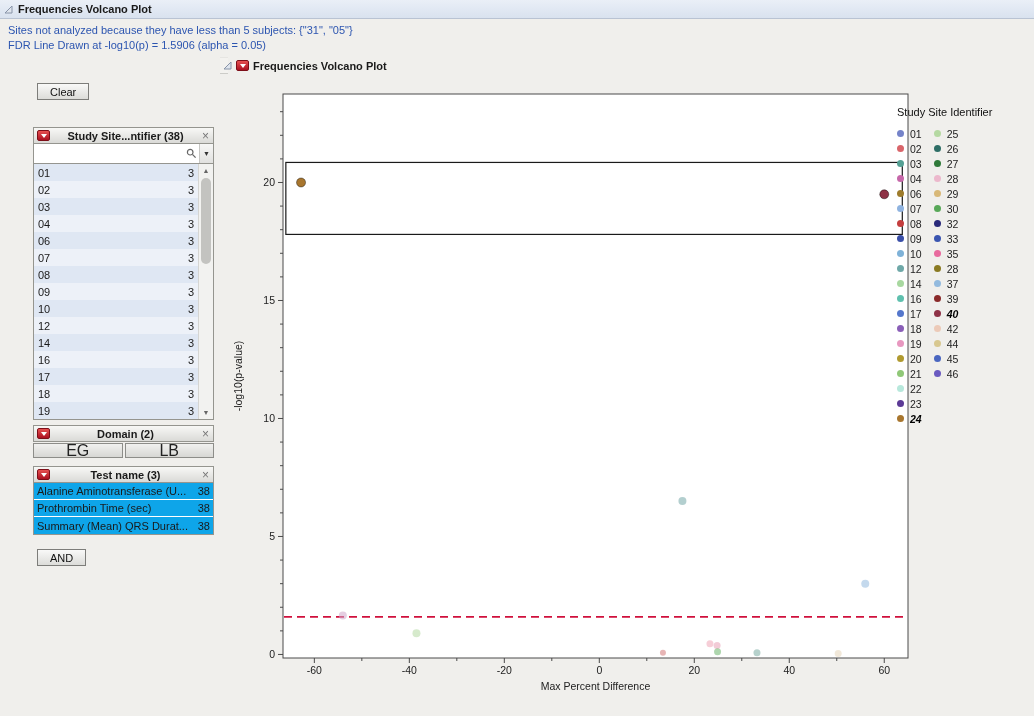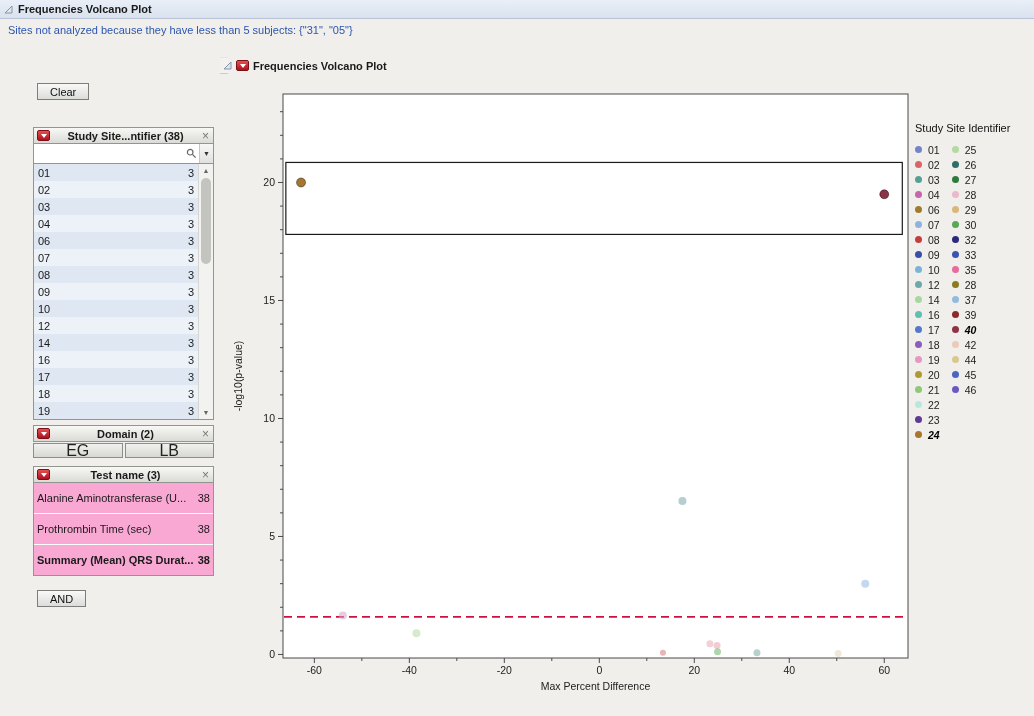--- a/index.html
+++ b/index.html
@@ -94,28 +94,28 @@
   .sb-btn { height:13px; font-size:7px; color:#666; display:flex; align-items:center; justify-content:center; cursor:pointer; }
   .sb-track { flex:1; position:relative; }
   .sb-thumb { position:absolute; top:1px; left:2px; right:2px; height:86px; background:#c3c3c0; border-radius:5px; cursor:pointer; }
   .domain-btns { display:flex; gap:2px; margin-top:1px; width:181px; }
   .dbtn {
     flex:1; height:15px; font-size:16px; color:#222;
     background:linear-gradient(#f1f1ef,#d7d7d4); border:1px solid #8d8d89;
     display:flex; align-items:center; justify-content:center; cursor:pointer;
   }
   .test-rows { border:1px solid #95958f; border-top:none; background:#fff; }
-  .t-row { height:17px; display:flex; align-items:center; background:#f9a8d4; border-bottom:1px solid #fff; padding:15px 3px; cursor:default; }
-  .t-row:last-child { border-bottom:none;font-weight:bold; }
+  .t-row { height:17px; display:flex; align-items:center; background:#0ea5e9; border-bottom:1px solid #fff; padding:8px 3px; cursor:default; }
+  .t-row:last-child { border-bottom:none; }
   .t-lbl { flex:1; white-space:nowrap; overflow:hidden; }
   .t-cnt { text-align:center; }
   .right-pane { position:relative; }
   .plot { position:absolute; left:0; top:0; }
   svg text { font-family:"Liberation Sans",sans-serif; }
-  .legend { position:absolute; left:687px; top:32px; width:118px;margin-top:16px; }
+  .legend { position:absolute; left:669px; top:32px; width:118px; }
   .ltitle { margin-bottom:8px; color:#111; }
   .lcols { display:flex; gap:12px; }
   .lcol { display:flex; flex-direction:column; }
   .lrow { display:flex; align-items:center; gap:6px; height:15px; cursor:pointer; }
   .ldot { width:7px; height:7px; border-radius:50%; flex:none; }
   .llab { font-size:10.5px; color:#222; }
   .llab.sel { font-weight:bold; font-style:italic; color:#000; }
 </style>
 </head>
 <body>
@@ -124,20 +124,21 @@
   <span class="disc">
       <svg width="9" height="9" viewBox="0 0 9 9">
         <polygon points="1,8 8,1 8,8" fill="#dfe5ee" stroke="#8894a8" stroke-width="1"></polygon>
       </svg>
     </span>
   <span class="wtitle">Frequencies Volcano Plot</span>
 </div>
 
 <div class="messages">
   <div>Sites not analyzed because they have less than 5 subjects: {"31", "05"}</div>
+  <div>FDR Line Drawn at -log10(p) = 1.5906 (alpha = 0.05)</div>
 </div>
 
 <div class="headers">
   <div></div>
   <div></div>
   <div class="hbar">
     <span class="disc">
         <svg width="9" height="9" viewBox="0 0 9 9">
           <polygon points="1,8 8,1 8,8" fill="#dfe5ee" stroke="#8894a8" stroke-width="1"></polygon>
         </svg>

